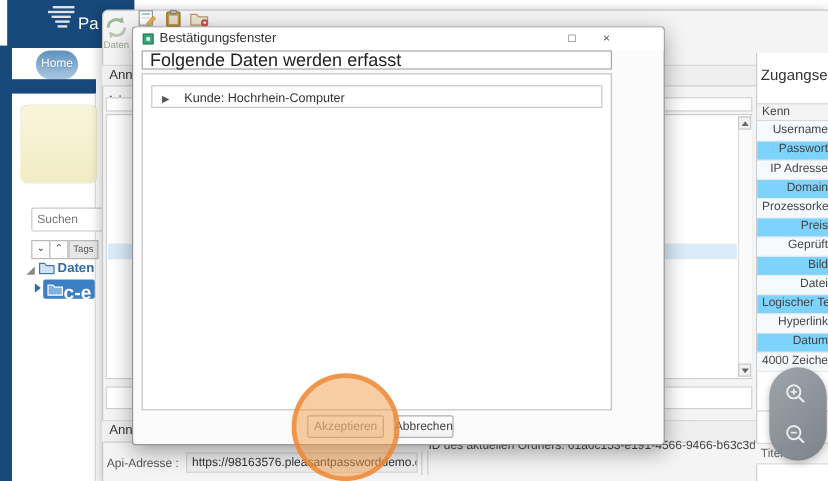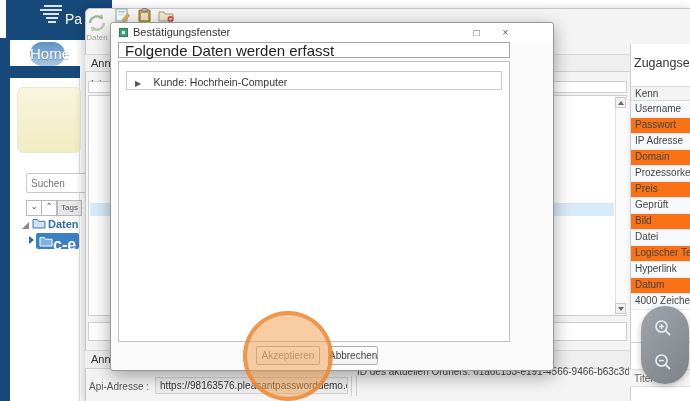--- a/index.html
+++ b/index.html
@@ -11,21 +11,21 @@
   .left-strip{left:0;top:38px;width:10px;height:363px;background:#17497b;}
   .logo{left:34px;top:5px;width:24px;height:28px;}
   .logo i{display:block;height:2px;margin-bottom:2px;background:rgba(255,255,255,.85);}
   .logo i:nth-child(1){width:18px;margin-left:4px;}
   .logo i:nth-child(2){width:22px;}
   .logo i:nth-child(3){width:16px;margin-left:3px;}
   .logo i:nth-child(4){width:12px;margin-left:6px;}
   .logo i:nth-child(5){width:8px;margin-left:8px;}
   .brand{left:59px;top:11px;color:#fff;font-size:14px;}
   .home-tab{left:30px;top:42px;width:35px;height:24px;border-radius:12px;
-    background:linear-gradient(#5e91bf,#a9c8e2);color:#fff;font-size:15px;
+    background:linear-gradient(#5e91bf,#a9c8e2);color:#fff;font-size:10px;
     text-align:center;line-height:24px;text-shadow:0 1px 1px rgba(0,0,0,.25);cursor:pointer;}
   .nav-band{left:0;top:66px;width:80px;height:15px;background:#17497b;}
   .side-panel{left:10px;top:78px;width:69px;height:323px;background:#fff;border-right:1px solid #e2e2e2;}
   .note-box{left:17px;top:87px;width:62px;height:64px;border-radius:6px;
     background:linear-gradient(#f9f5dd,#f1ecc3);border:1px solid #eee8c8;}
   .search{left:26px;top:173px;width:54px;height:18px;border:1px solid #c9c9c9;border-radius:2px;
     font-size:10px;padding:0 4px;color:#444;font-family:inherit;}
   .sbtn{top:200px;width:14px;height:14px;background:#fdfdfd;border:1px solid #b9b9b9;
     font-size:8px;color:#445;text-align:center;line-height:12px;cursor:pointer;}
   .sbtn.b1{left:26px;} .sbtn.b2{left:41px;}
@@ -85,23 +85,23 @@
   .dlg-item .lbl{font-size:10.5px;color:#333;margin-left:8px;}
   .dlg-btn{top:323px;height:19px;background:linear-gradient(#fefefe,#f0f0f0);border:1px solid #b0b0b0;
     border-radius:2px;font-size:10px;text-align:center;line-height:17px;box-sizing:border-box;cursor:pointer;}
   .btn-accept{left:145px;width:64px;color:#8a8a8a;}
   .btn-cancel{left:217px;width:50px;color:#444;}
   
   .rpanel{left:630px;top:44px;width:60px;height:357px;background:#fff;border-left:1px solid #ccc;z-index:12;}
   .rp-title{left:634px;top:56px;width:56px;font-size:12.5px;color:#333;white-space:nowrap;overflow:hidden;z-index:13;}
   .rp-head{left:631px;top:86px;width:59px;height:15px;background:#f3f3f3;border-top:1px solid #d8d8d8;
     border-bottom:1px solid #d8d8d8;font-size:10px;color:#444;line-height:14px;padding-left:4px;box-sizing:border-box;z-index:13;}
-  .rp-rows{left:631px;top:102px;width:59px;z-index:13;}
+  .rp-rows{left:631px;top:102px;width:59px;z-index:13;text-align:right;}
   .rp-row{height:15px;line-height:14px;font-size:10px;color:#444;padding-left:4px;
-    border-bottom:1px solid #ebebeb;white-space:nowrap;overflow:hidden;cursor:pointer;background:#f97316;}
+    border-bottom:1px solid #ebebeb;white-space:nowrap;overflow:hidden;cursor:pointer;background:#7dd3fc;}
   .rp-row:nth-child(odd){background:#f7fafc;}
   .rp-line{left:630px;top:342px;width:60px;height:0;border-top:1px solid #d5d5d5;z-index:13;}
   .rp-titel{left:630px;top:369px;width:60px;height:18px;background:#f5f5f5;border-top:1px solid #dcdcdc;
     border-bottom:1px solid #dcdcdc;font-size:10px;color:#666;line-height:17px;padding-left:4px;box-sizing:border-box;z-index:13;}
   
   .zoom-pill{left:641px;top:306px;width:48px;height:78px;border-radius:24px;z-index:40;
     background:linear-gradient(135deg,rgba(154,160,167,.95),rgba(118,124,131,.95));box-shadow:0 2px 6px rgba(0,0,0,.25);}
   .mag{left:653px;top:318px;z-index:41;cursor:pointer;} .mag2{top:352px;}
   .hl-circle{left:243px;top:311px;width:90px;height:90px;border-radius:50%;z-index:50;
     background:rgba(243,155,73,.5);border:4px solid rgba(236,132,44,.75);box-sizing:border-box;pointer-events:none;}

